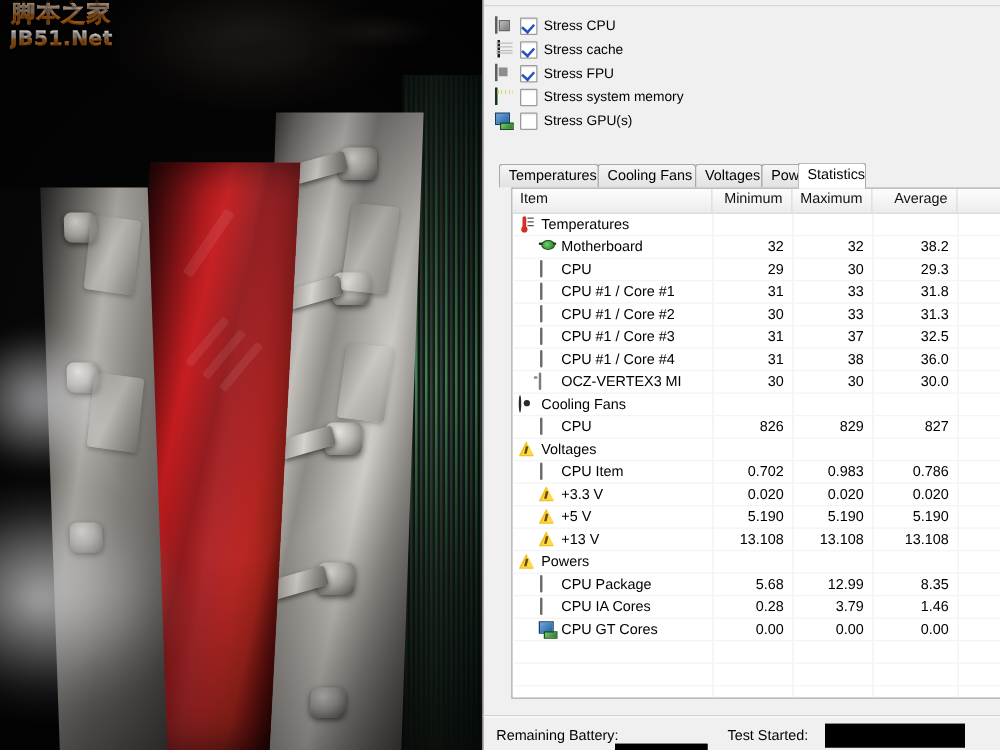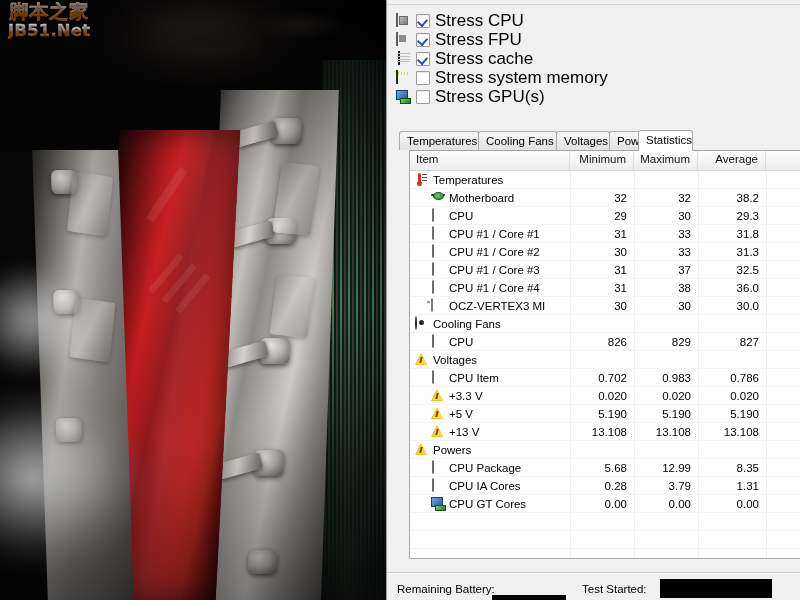--- a/index.html
+++ b/index.html
@@ -132,21 +132,21 @@
   .sicon{width:16px;height:14px;margin-right:4px;flex:0 0 16px;position:relative;}
   .cb{
     width:12px;height:12px;border:1px solid #9a9a9a;background:#fff;
     border-radius:1px;margin-right:5px;flex:0 0 12px;position:relative;
     box-shadow:inset 0 1px 1px rgba(0,0,0,.08);
   }
   .cb.on:after{
     content:"";position:absolute;left:2px;top:2px;width:5px;height:7px;
     border:solid #2a52be;border-width:0 2px 2px 0;transform:rotate(42deg);
   }
-  .slabel{font-size:17px;color:#000;white-space:nowrap;}
+  .slabel{font-size:11px;color:#000;white-space:nowrap;}
 
   
   .tabs{position:absolute;left:12px;top:130px;width:390px;height:20px;}
   .tab{
     position:absolute;top:1px;height:19px;line-height:18px;
     padding:0 7px;font-size:11.5px;color:#000;box-sizing:border-box;
     background:linear-gradient(180deg,#f6f6f6 0%,#e9e9e9 60%,#e2e2e2 100%);
     border:1px solid #a9a9a9;border-bottom:none;
     border-radius:3px 3px 0 0;white-space:nowrap;
   }
@@ -316,28 +316,28 @@
   <div class="panel">
     <div class="panel-topline"></div>
 
     <div class="stress-list">
         <div class="stress-row">
           <span class="sicon"><span class="ic-cpu"></span></span>
           <span class="cb on"></span>
           <span class="slabel">Stress CPU</span>
         </div>
         <div class="stress-row">
+          <span class="sicon"><span class="ic-cache"></span></span>
+          <span class="cb on"></span>
+          <span class="slabel">Stress cache</span>
+        </div>
+        <div class="stress-row">
           <span class="sicon"><span class="ic-fpu"></span></span>
           <span class="cb on"></span>
           <span class="slabel">Stress FPU</span>
-        </div>
-        <div class="stress-row">
-          <span class="sicon"><span class="ic-cache"></span></span>
-          <span class="cb on"></span>
-          <span class="slabel">Stress cache</span>
         </div>
         <div class="stress-row">
           <span class="sicon"><span class="ic-ram"></span></span>
           <span class="cb"></span>
           <span class="slabel">Stress system memory</span>
         </div>
         <div class="stress-row">
           <span class="sicon"><span class="ic-gpu"><span class="scr"></span><span class="base"></span></span></span>
           <span class="cb"></span>
           <span class="slabel">Stress GPU(s)</span>
@@ -536,21 +536,21 @@
               <div class="c-avg">8.35</div>
               <div class="c-pad"></div>
             </div>
             <div class="srow">
               <div class="c-item child">
                 <span class="ricon"><span class="ic-chip"></span></span>
                 <span class="rlabel">CPU IA Cores</span>
               </div>
               <div class="c-num">0.28</div>
               <div class="c-num">3.79</div>
-              <div class="c-avg">1.31</div>
+              <div class="c-avg">1.46</div>
               <div class="c-pad"></div>
             </div>
             <div class="srow">
               <div class="c-item child">
                 <span class="ricon"><span class="ic-gpu"><span class="scr"></span><span class="base"></span></span></span>
                 <span class="rlabel">CPU GT Cores</span>
               </div>
               <div class="c-num">0.00</div>
               <div class="c-num">0.00</div>
               <div class="c-avg">0.00</div>

